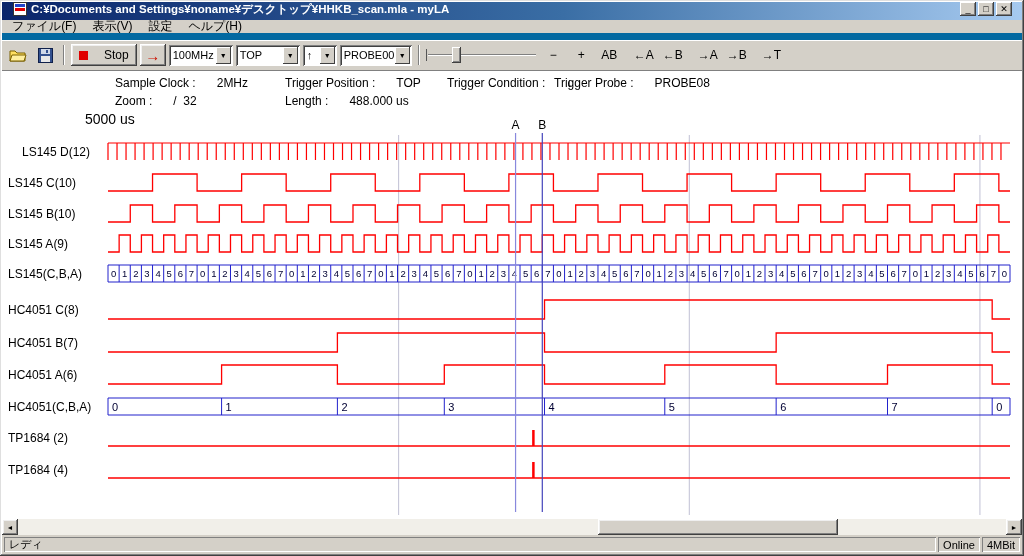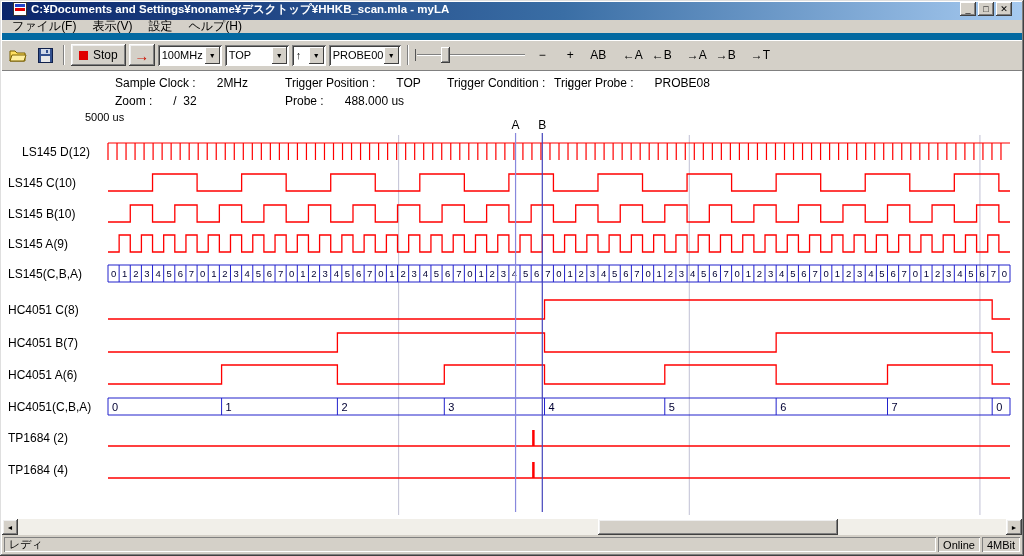--- a/index.html
+++ b/index.html
@@ -16,36 +16,36 @@
         font-size:9px;line-height:9px;color:#000;flex:0 0 16px;
         box-shadow:inset -1px -1px #404040, inset 1px 1px #ffffff, inset -2px -2px #808080;}
   .menubar{height:20px;flex:0 0 20px;display:flex;align-items:center;font-size:12px;padding-left:2px;
            border-bottom:7px solid #0369a1;}
   .menu-item{padding:2px 8px;}
   .toolbar{height:31px;flex:0 0 31px;display:flex;align-items:center;padding:0 4px;gap:3px;
            border-bottom:1px solid #808080;box-shadow:inset 0 1px #ffffff;}
   .tool-sep{width:2px;height:20px;border-left:1px solid #808080;border-right:1px solid #ffffff;margin:0 3px;}
   .raised{background:#d4d0c8;box-shadow:inset -1px -1px #404040, inset 1px 1px #ffffff, inset -2px -2px #808080, inset 2px 2px #efefef;}
   .icon-btn{width:24px;height:22px;display:flex;align-items:center;justify-content:center;}
-  .stop-btn{height:22px;padding:4px 8px;display:flex;align-items:center;gap:5px;font-size:12px;}
+  .stop-btn{height:22px;padding:4px 8px;display:flex;align-items:center;gap:16px;font-size:12px;}
   .stop-square{width:9px;height:9px;background:#e00000;}
   .run-btn{width:26px;height:22px;color:#cc1100;font-weight:bold;font-size:15px;display:flex;align-items:center;justify-content:center;}
   .combo{height:21px;background:#fff;display:flex;align-items:center;padding-left:4px;padding-right:18px;
          font-size:11px;position:relative;box-shadow:inset 1px 1px #808080, inset -1px -1px #ffffff, inset 2px 2px #404040;}
   .combo .arrow{position:absolute;right:2px;top:2px;bottom:2px;width:15px;background:#d4d0c8;display:flex;align-items:center;justify-content:center;
                 font-size:7px;box-shadow:inset -1px -1px #404040, inset 1px 1px #ffffff;}
   .slider{width:112px;height:20px;position:relative;}
   .slider .track{position:absolute;left:2px;right:2px;top:9px;height:2px;background:#808080;border-bottom:1px solid #fff;}
   .slider .cap{position:absolute;left:0;top:4px;width:1px;height:12px;background:#555;}
   .slider .thumb{position:absolute;left:26px;top:2px;width:9px;height:16px;background:#d4d0c8;
                  box-shadow:inset -1px -1px #404040, inset 1px 1px #ffffff, inset -2px -2px #808080;}
   .flat-btn{min-width:25px;height:22px;display:flex;align-items:center;justify-content:center;font-size:12px;padding:0 3px;}
   .client{flex:1 1 auto;background:#fff;position:relative;overflow:hidden;}
   .info-pair{position:absolute;font-size:12px;color:#000;white-space:pre;display:flex;gap:21px;}
-  .time-label{position:absolute;font-size:11px;color:#000;}
+  .time-label{position:absolute;font-size:14px;color:#000;}
   .chan-label{position:absolute;font-size:12px;color:#000;white-space:nowrap;height:16px;line-height:16px;}
   #wave-svg{position:absolute;left:0;top:0;}
   .hscroll{height:16px;flex:0 0 16px;background:#f1efe9;position:relative;}
   .hs-btn{position:absolute;top:0;width:16px;height:16px;display:flex;align-items:center;justify-content:center;font-size:7px;color:#000;}
   .hs-left{left:0;} .hs-right{right:0;}
   .hs-thumb{position:absolute;left:596px;top:0;width:240px;height:16px;}
   .statusbar{height:19px;flex:0 0 19px;display:flex;align-items:center;padding:1px 2px;gap:2px;font-size:11px;}
   .sb-panel{height:15px;display:flex;align-items:center;padding:0 5px;box-shadow:inset 1px 1px #808080, inset -1px -1px #ffffff;white-space:nowrap;}
   .sb-ready{flex:1;}
 </style>
@@ -139,21 +139,21 @@
     </span>
     <span class="info-pair" style="left:552px;top:5px">
       <span>Trigger Probe :</span>
       <span>PROBE08</span>
     </span>
     <span class="info-pair" style="left:113px;top:23px">
       <span>Zoom :</span>
       <span>/  32</span>
     </span>
     <span class="info-pair" style="left:283px;top:23px">
-      <span>Probe :</span>
+      <span>Length :</span>
       <span>488.000 us</span>
     </span>
     <span class="time-label" style="left:83px;top:40px">5000 us</span>
     <div id="channel-labels">
         <div class="chan-label" style="top: 72.5px; left: 20px;">LS145 D(12)</div>
         <div class="chan-label" style="top: 103.5px; left: 6px;">LS145 C(10)</div>
         <div class="chan-label" style="top: 134.5px; left: 6px;">LS145 B(10)</div>
         <div class="chan-label" style="top: 164.5px; left: 6px;">LS145 A(9)</div>
         <div class="chan-label" style="top: 194.5px; left: 6px;">LS145(C,B,A)</div>
         <div class="chan-label" style="top: 230.5px; left: 6px;">HC4051 C(8)</div>

